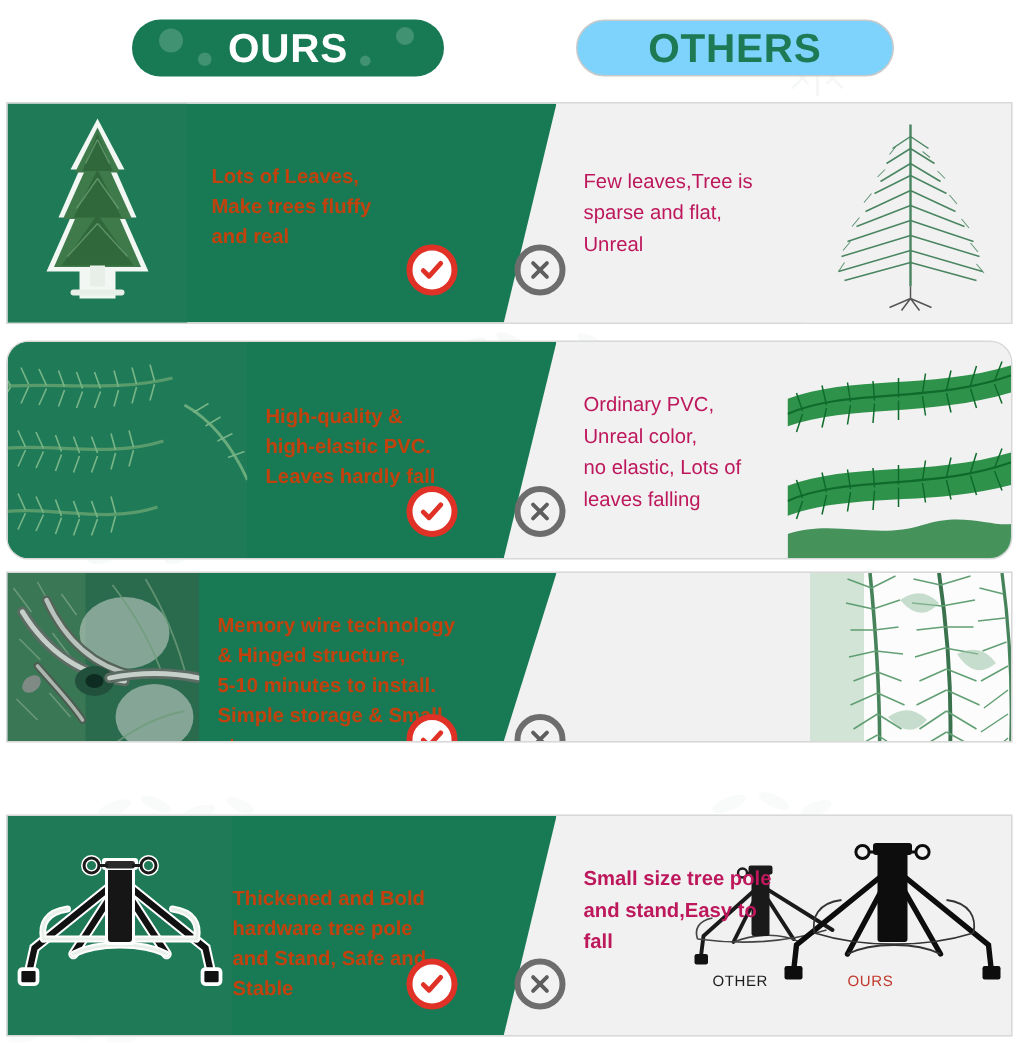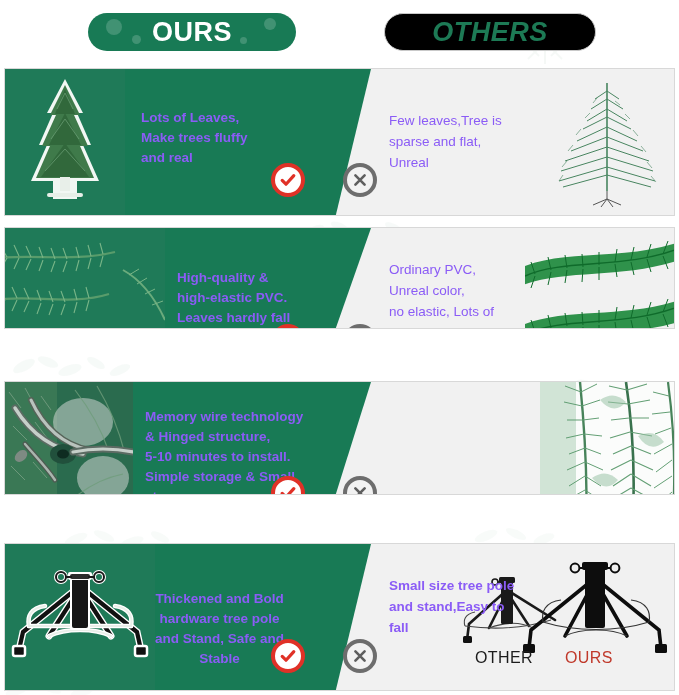--- a/index.html
+++ b/index.html
@@ -57,40 +57,39 @@
   }
   .pill-ours .sparkle {
     position: absolute;
     border-radius: 50%;
     background: rgba(255,255,255,0.18);
   }
   .pill-ours .pill-label { position: relative; z-index: 1; }
   .pill-others {
     left: 384px;
     width: 212px;
-    background: #000000;
+    background: #7dd3fc;
     color: #1d7a55;
     border: 1.4px solid #c9c9c9;
     box-sizing: border-box;
-    font-style: italic;
   }
 
   
   .row {
     position: absolute;
     left: 4px;
     width: 671px;
     z-index: 1;
     box-sizing: border-box;
     border: 1px solid #d8d8d8;
     background: #f1f1f1;
     overflow: hidden;
   }
   .row-1 { top: 68px;  height: 148px; }
-  .row-2 { top: 227px; height: 102px; }
+  .row-2 { top: 227px; height: 146px; border-radius: 15px; }
   .row-3 { top: 381px; height: 114px; }
   .row-4 { top: 543px; height: 148px; }
 
   
   .green-panel {
     position: absolute;
     top: 0; left: 0;
     height: 100%;
     width: 366px;
     background: #187a55;
@@ -107,36 +106,36 @@
     z-index: 2;
     overflow: hidden;
   }
   .photo-r3 { width: 128px; }
   .photo-r4 { width: 150px; }
 
   
   .ours-text {
     position: absolute;
     z-index: 3;
-    color: #8b5cf6;
+    color: #c2410c;
     font-size: 13.5px;
     font-weight: bold;
     line-height: 1.48;
     white-space: pre-line;
   }
   .row-1 .ours-text { left: 136px; top: 39px; }
   .row-2 .ours-text { left: 172px; top: 40px; }
   .row-3 .ours-text { left: 140px; top: 25px; }
-  .row-4 .ours-text { left: 150px; top: 45px; text-align: center; }
+  .row-4 .ours-text { left: 150px; top: 45px; }
 
   
   .others-text {
     position: absolute;
     z-index: 3;
-    color: #8b5cf6;
+    color: #be185d;
     font-size: 13.5px;
     line-height: 1.55;
     white-space: pre-line;
   }
   .row-1 .others-text { left: 384px; top: 42px; }
   .row-2 .others-text { left: 384px; top: 32px; }
   .row-3 .others-text { left: 384px; top: 29px; }
   .row-4 .others-text { left: 384px; top: 32px; font-weight: bold; }
 
   
@@ -174,21 +173,21 @@
   .row-2 .badge-x     { left: 338px; top: 96px; }
   .row-3 .badge-check { left: 266px; top: 94px; }
   .row-3 .badge-x     { left: 338px; top: 94px; }
   .row-4 .badge-check { left: 266px; top: 95px; }
   .row-4 .badge-x     { left: 338px; top: 95px; }
 
   
   .stand-label {
     position: absolute;
     z-index: 4;
-    font-size: 16px;
+    font-size: 10px;
     letter-spacing: 0.4px;
   }
   .stand-label-other { color: #1c1c1c; left: 475px; top: 649px; }
   .stand-label-ours  { color: #c0392b; left: 565px; top: 649px; }
 </style>
 </head>
 <body>
 
 <div class="watermarks">
   <svg class="wm" style="left:500px; top:16px;" width="90" height="52" viewBox="0 0 90 52">

